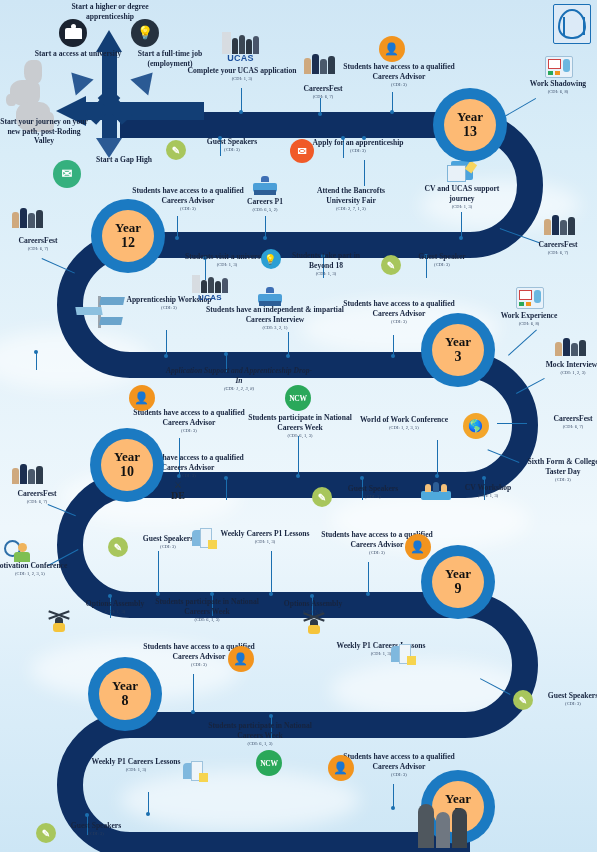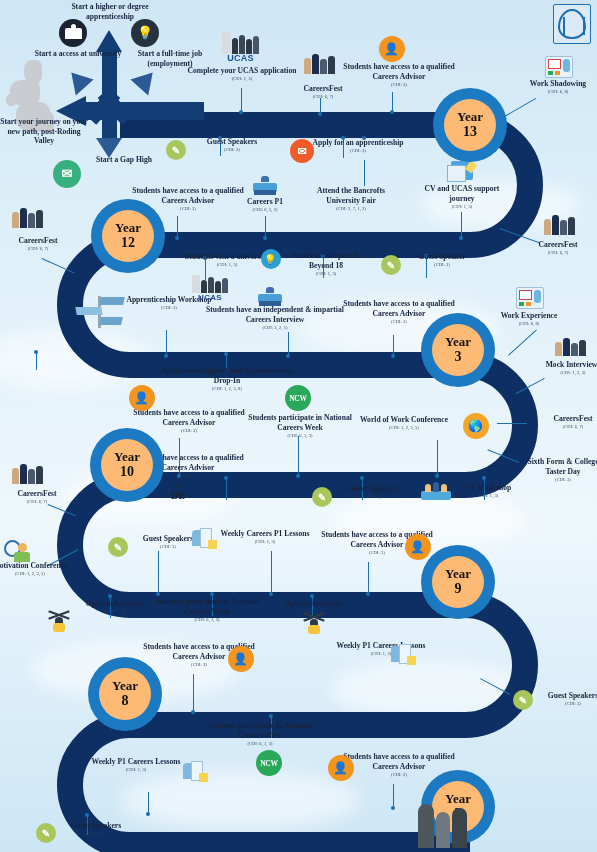--- a/index.html
+++ b/index.html
@@ -464,21 +464,21 @@
 
   <div class="ms narrow" style="left:517px;top:457px;">
     <div class="t">Sixth Form &amp; College Taster Day</div>
     <div class="c">(CDI: 3)</div>
   </div>
   <div class="diag" style="left:519px;top:463px;width:34px;transform:rotate(202deg);"></div>
 
   <div class="lead" style="left:36px;top:352px;width:1px;height:18px;"></div>
   <div class="dot" style="left:34px;top:350px;"></div>
 
-  <div class="ms wide" style="left:152px;top:366px;">
+  <div class="ms wide" style="left:164px;top:366px;font-style:italic;">
     <div class="t">Application  Support and Apprenticeship Drop-In</div>
     <div class="c">(CDI: 1, 2, 3, 8)</div>
   </div>
   <div class="lead" style="left:226px;top:354px;width:1px;height:18px;"></div>
   <div class="dot" style="left:224px;top:352px;"></div>
 
   <div class="ic" style="left:129px;top:385px;">
     <div class="rnd org">
         <span style="font-size:12px;">👤</span>
       </div>

